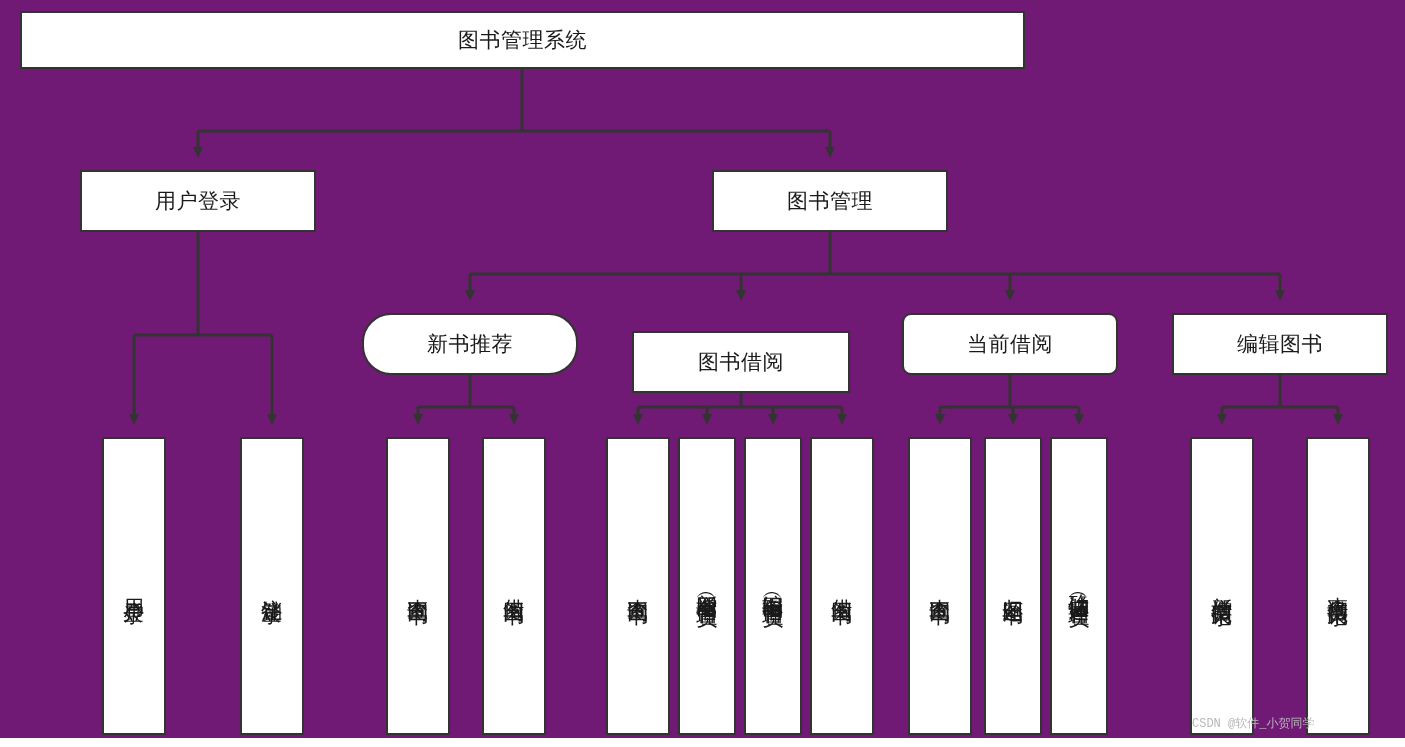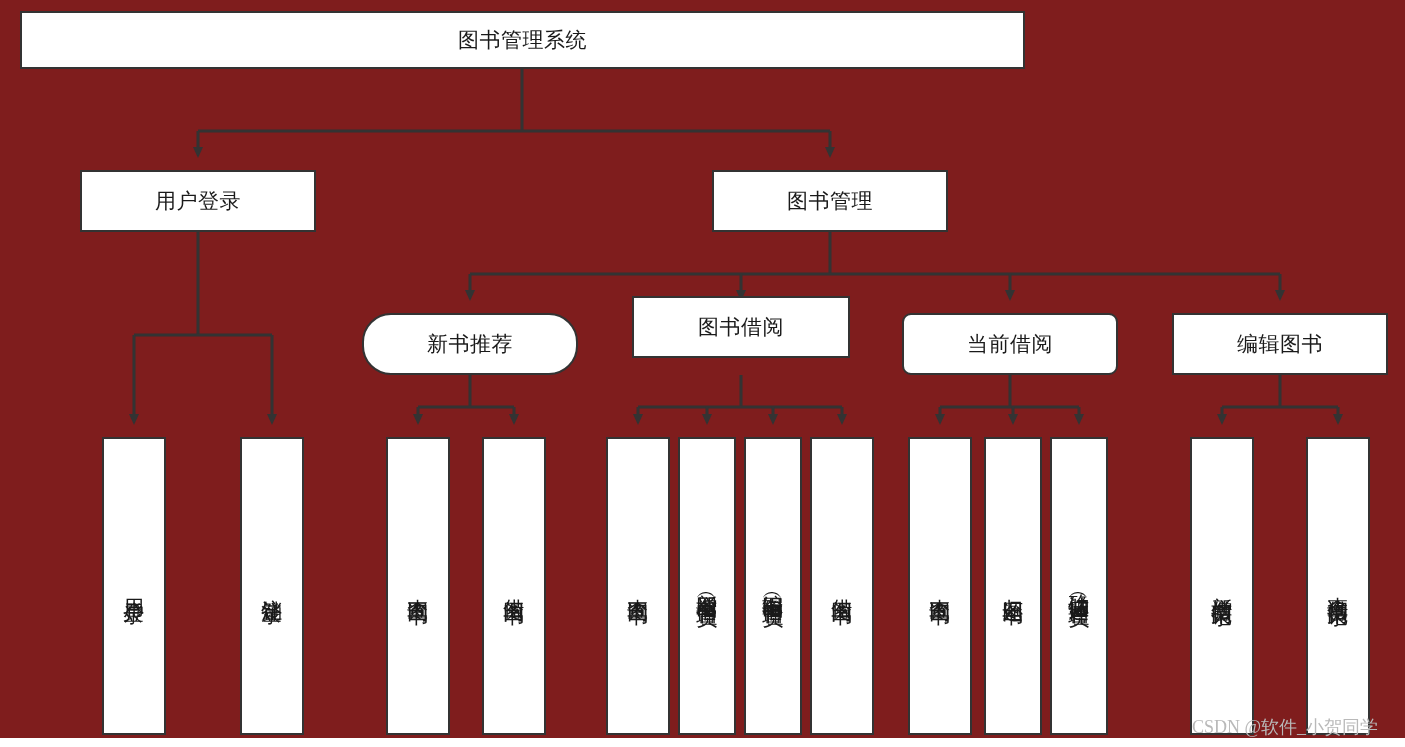--- a/index.html
+++ b/index.html
@@ -9,21 +9,21 @@
     background: #ffffff;
   }
   body {
     font-family: "Liberation Sans", "DejaVu Sans", sans-serif;
     color: #1a1a1a;
   }
   #canvas {
     position: relative;
     width: 1405px;
     height: 738px;
-    background: #7f1d1d;
+    background: #701a75;
     overflow: hidden;
   }
   #edges {
     position: absolute;
     left: 0;
     top: 0;
     width: 1405px;
     height: 747px;
     pointer-events: none;
   }
@@ -53,25 +53,25 @@
   .node.leaf .label {
     writing-mode: vertical-rl;
     text-orientation: upright;
     font-size: 21px;
     line-height: 1.22;
     letter-spacing: 2px;
     white-space: nowrap;
   }
   .watermark {
     position: absolute;
-    font-size: 18px;
+    font-size: 12px;
     color: #b9b9b9;
     white-space: nowrap;
     z-index: 5;
-    font-family: Liberation Serif, serif;
+    font-family: Liberation Mono, monospace;
   }
 </style>
 </head>
 <body>
 
 <div id="canvas">
 
   <svg id="edges" viewBox="0 0 1405 747" xmlns="http://www.w3.org/2000/svg">
     <defs>
       <marker id="arrow" markerWidth="12" markerHeight="12" refX="1" refY="5" orient="auto" markerUnits="userSpaceOnUse">
@@ -129,21 +129,21 @@
   <div class="node" id="n-l1-0" style="left: 80px; top: 170px; width: 236px; height: 62px;">
     <span class="label">用户登录</span>
   </div>
   <div class="node" id="n-l1-1" style="left: 712px; top: 170px; width: 236px; height: 62px;">
     <span class="label">图书管理</span>
   </div>
 
   <div class="node" id="n-l2-0" style="left: 362px; top: 313px; width: 216px; height: 62px; border-radius: 29px;">
     <span class="label">新书推荐</span>
   </div>
-  <div class="node" id="n-l2-1" style="left: 632px; top: 296px; width: 218px; height: 62px;">
+  <div class="node" id="n-l2-1" style="left: 632px; top: 331px; width: 218px; height: 62px;">
     <span class="label">图书借阅</span>
   </div>
   <div class="node" id="n-l2-2" style="left: 902px; top: 313px; width: 216px; height: 62px; border-radius: 9px;">
     <span class="label">当前借阅</span>
   </div>
   <div class="node" id="n-l2-3" style="left: 1172px; top: 313px; width: 216px; height: 62px;">
     <span class="label">编辑图书</span>
   </div>
 
   <div class="node leaf" id="n-lf-0" style="left: 102px; top: 437px; width: 64px; height: 298px;">

